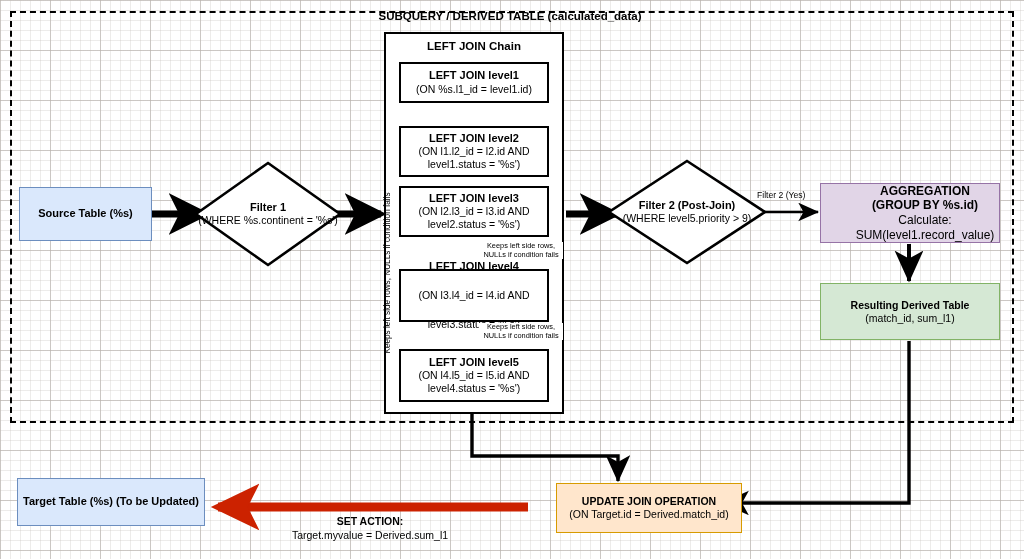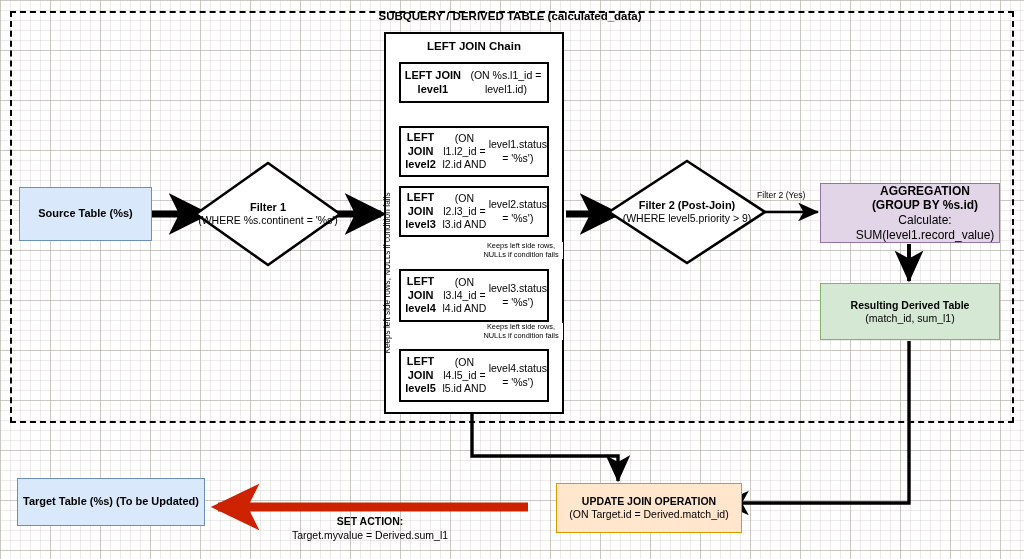--- a/index.html
+++ b/index.html
@@ -99,21 +99,21 @@
     font-weight: bold;
   }
   .join-box {
     position: absolute;
     left: 399px;
     width: 150px;
     box-sizing: border-box;
     background: #ffffff;
     border: 2.4px solid #000000;
     display: flex;
-    flex-direction: row;
+    flex-direction: column;
     align-items: center;
     justify-content: center;
     text-align: center;
     font-size: 10.5px;
     line-height: 1.25;
   }
   .join-box .ttl { font-size: 11px; font-weight: bold; }
   .vert-label {
     position: absolute;
     left: 383px;
@@ -272,21 +272,21 @@
     <div class="ttl">LEFT JOIN level3</div>
     <div>(ON l2.l3_id = l3.id AND</div>
     <div>level2.status = '%s')</div>
   </div>
 
   <div class="edge-note" style="left:479px; top:242px; width:84px;">
     <div>Keeps left side rows,</div>
     <div>NULLs if condition fails</div>
   </div>
 
-  <div class="join-box" style="top:269px; height:53px;">
+  <div class="join-box" style="top:269px; height:53px;gap:16px;">
     <div class="ttl">LEFT JOIN level4</div>
     <div>(ON l3.l4_id = l4.id AND</div>
     <div>level3.status = '%s')</div>
   </div>
 
   <div class="edge-note" style="left:479px; top:323px; width:84px;">
     <div>Keeps left side rows,</div>
     <div>NULLs if condition fails</div>
   </div>
 

